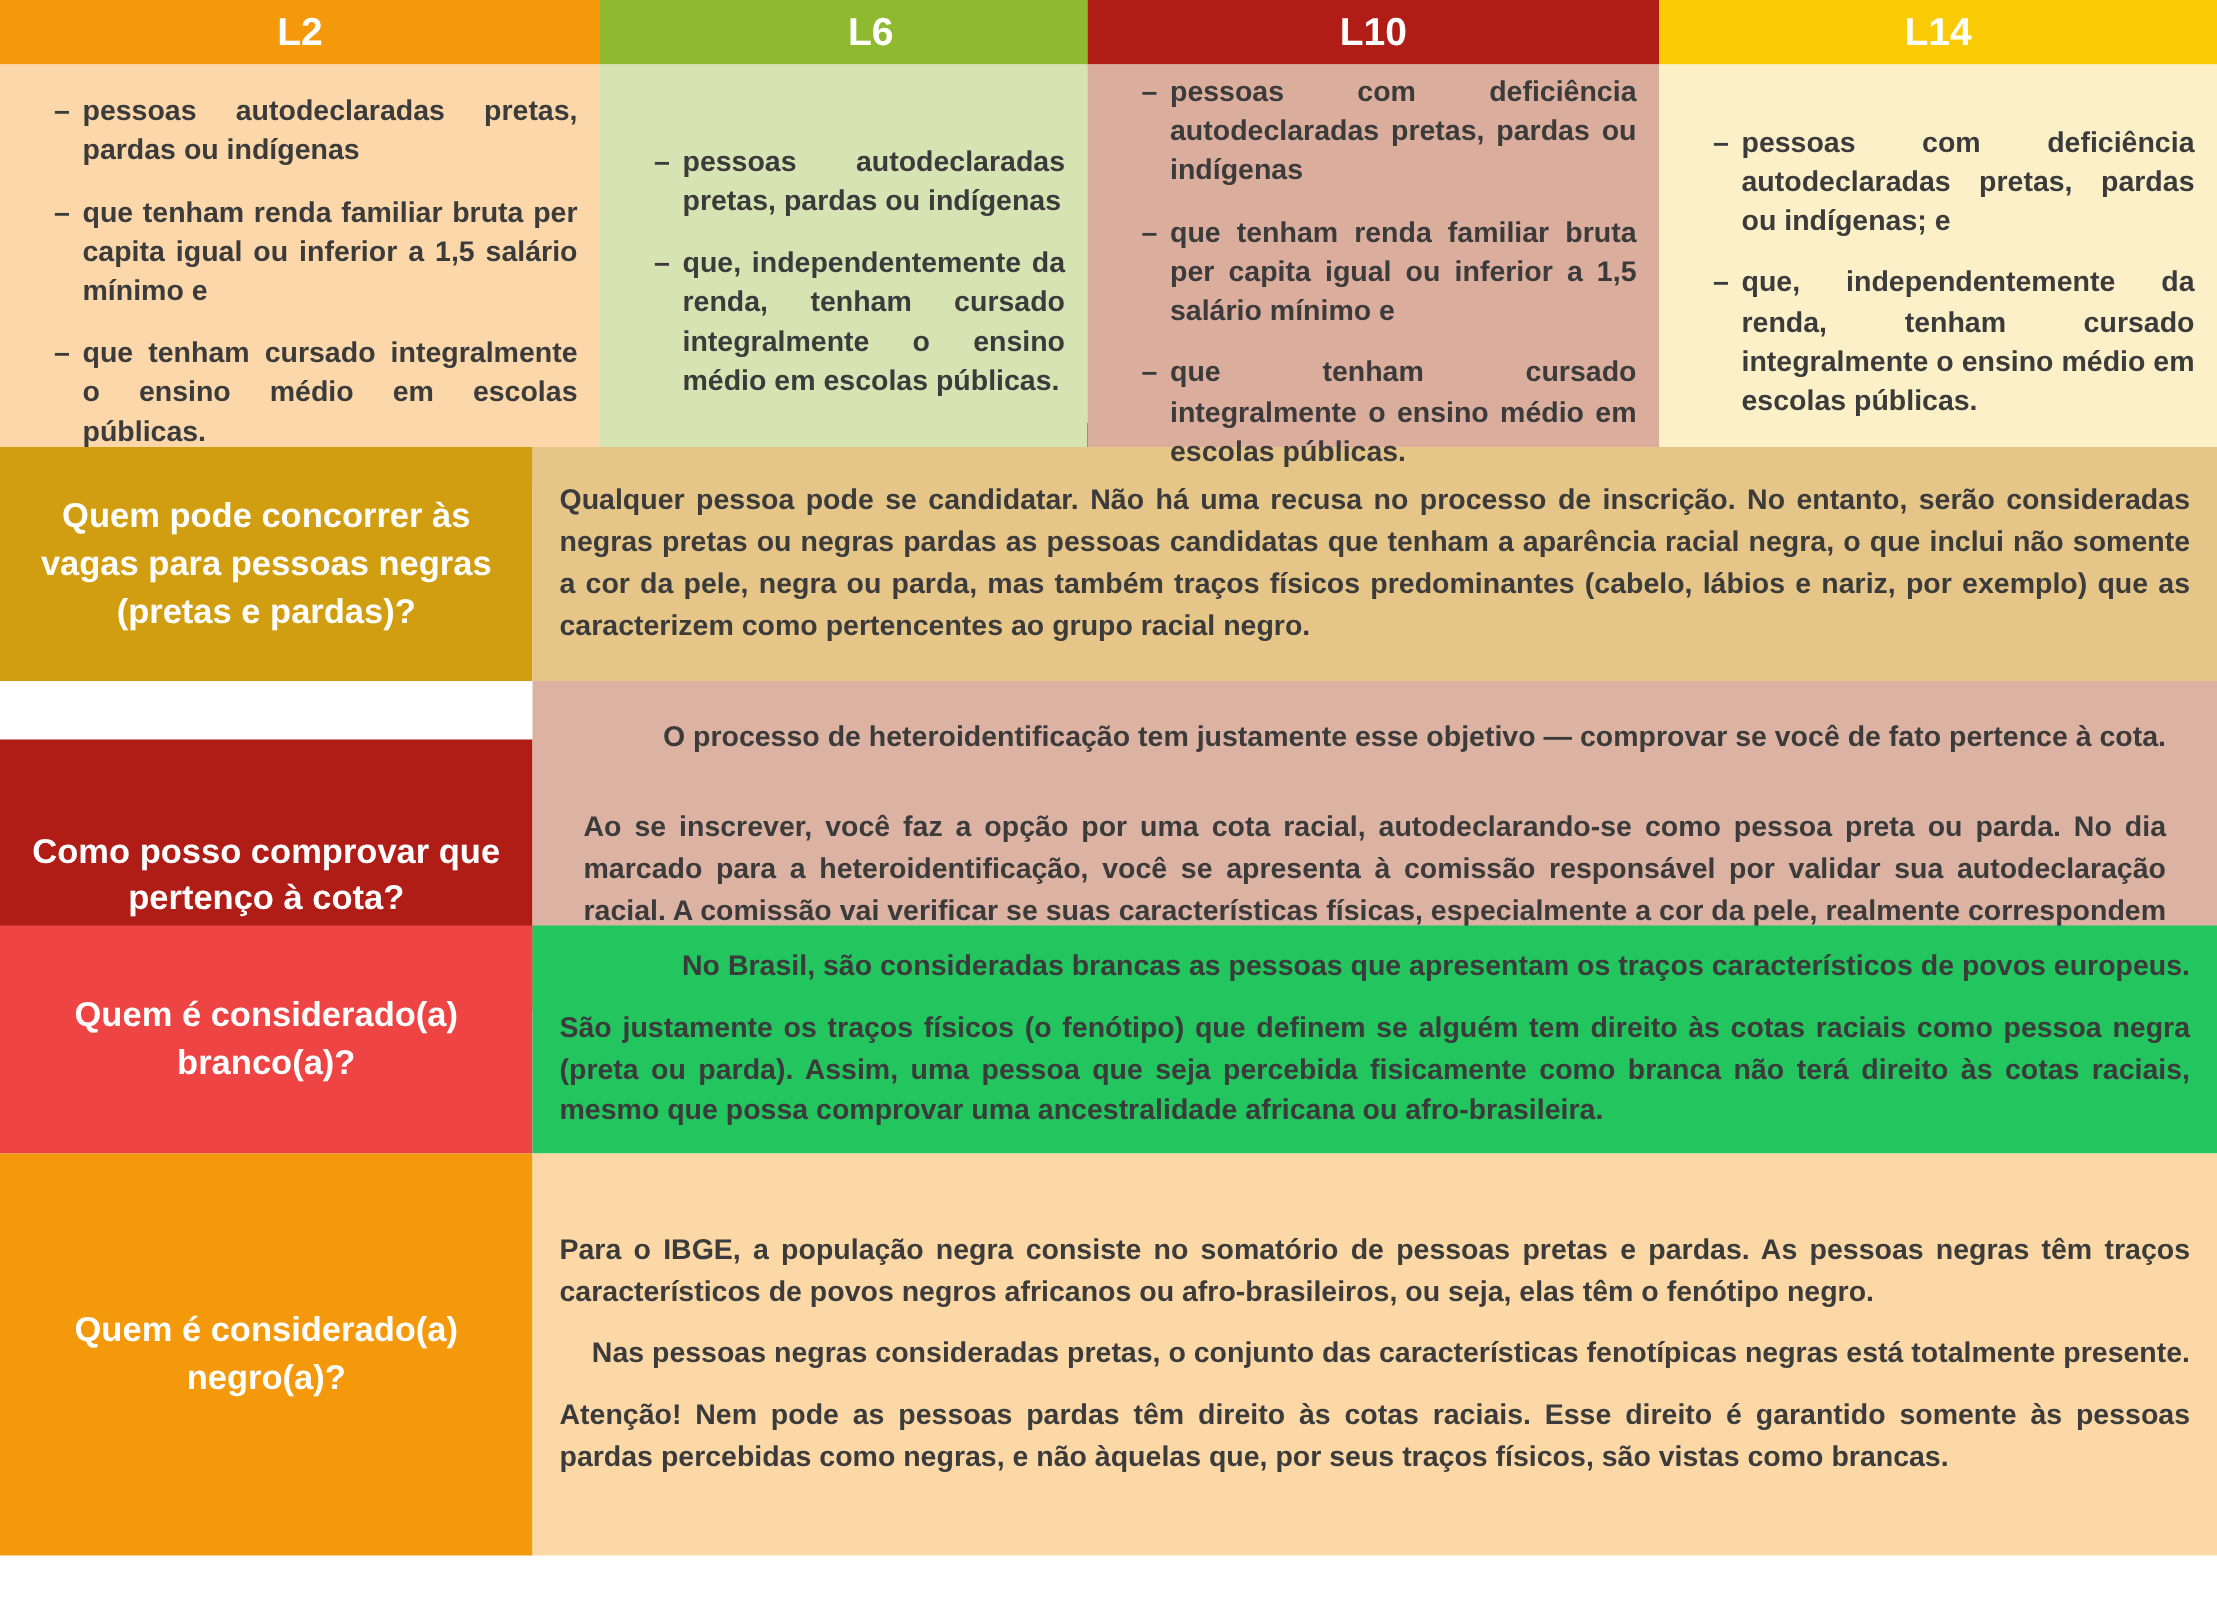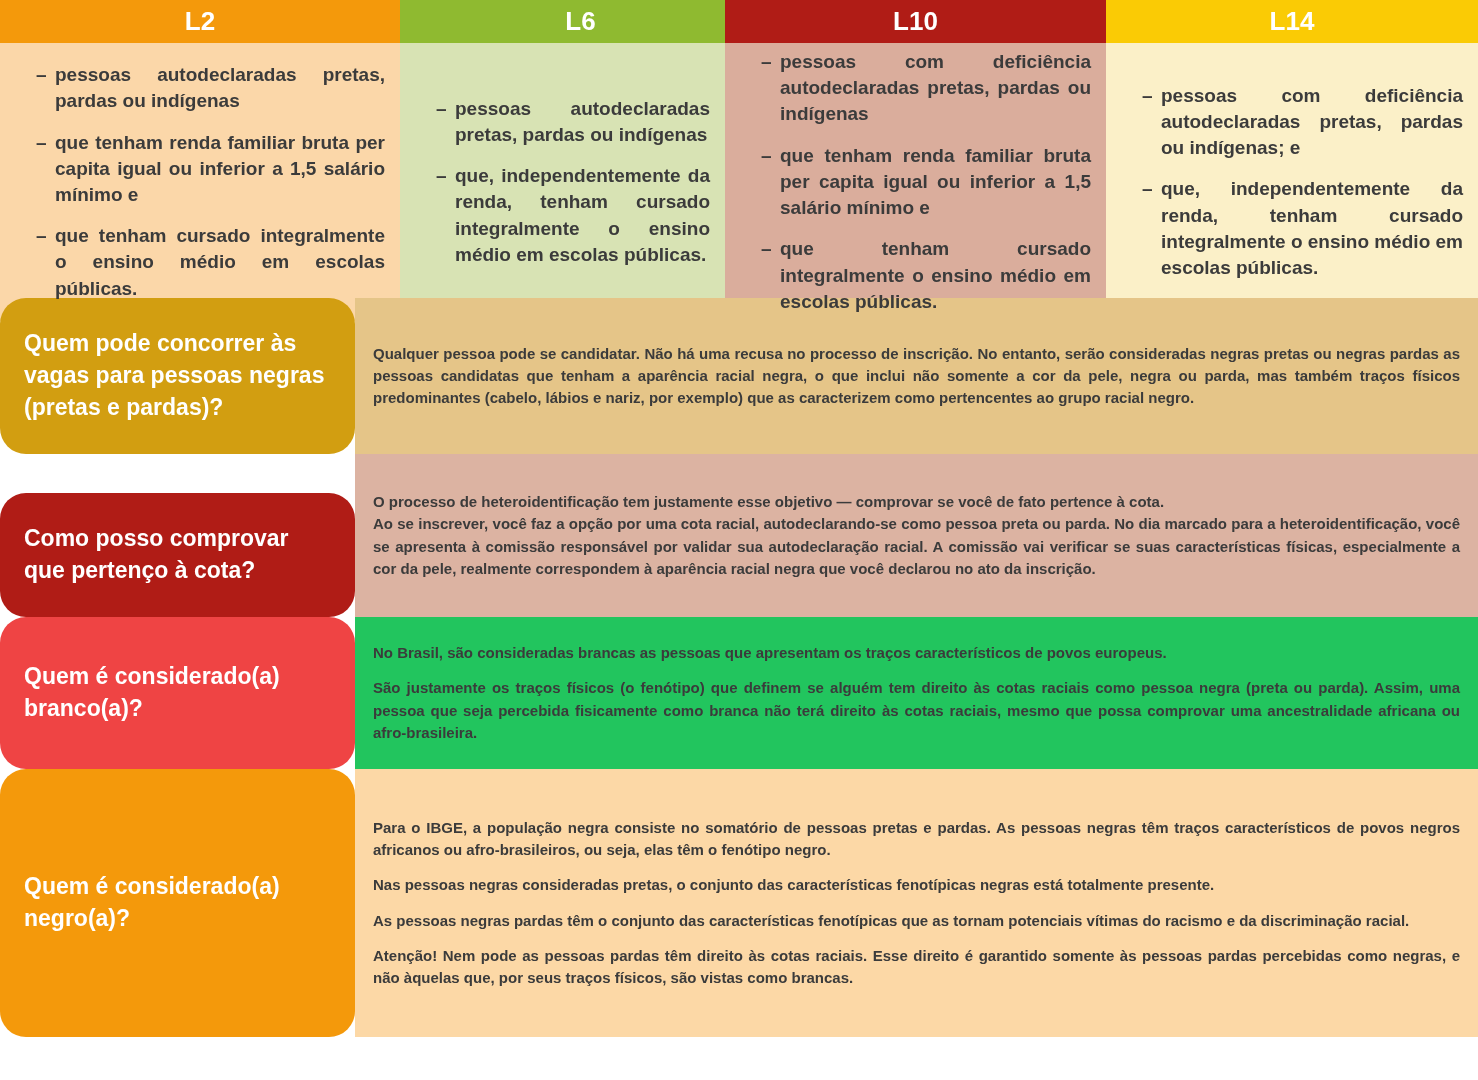--- a/index.html
+++ b/index.html
@@ -66,43 +66,43 @@
     grid-template-columns: 355px 1123px;
   }
   .faq-row.r1 { height: 156px; }
   .faq-row.r2 { height: 163px; }
   .faq-row.r3 { height: 152px; }
   .faq-row.r4 { height: 268px; }
   .q {
     display: flex;
     align-items: center;
     justify-content: center;
-    text-align: left;
+    text-align: center;
     color: #ffffff;
     font-size: 23px;
     font-weight: 700;
     line-height: 1.38;
-    padding: 0 24px;
+    padding: 0 6px;
     box-sizing: border-box;
-    border-radius: 26px;
   }
   .a {
     display: flex;
     flex-direction: column;
     justify-content: center;
     padding: 8px 18px;
     box-sizing: border-box;
-    font-size: 15px;
+    font-size: 19px;
     font-weight: 600;
     line-height: 1.47;
     text-align: justify;
+    align-items: flex-end;
   }
   .a p { margin: 0 0 13px 0; }
   .a p:last-child { margin-bottom: 0; }
-  .a.tight p { margin: 0; }
+  .a.tight p { margin: 16px; }
 </style>
 </head>
 <body>
 
 <div class="page">
 
   <section class="top">
 
     <div class="col">
       <div class="col-header" style="background-color: rgb(244, 153, 11);">
@@ -181,20 +181,19 @@
       </div>
     </div>
 
     <div class="faq-row r4">
       <div class="q" style="background-color: rgb(244, 153, 11);">
         <span>Quem é considerado(a) negro(a)?</span>
       </div>
       <div class="a" style="background-color: rgb(252, 216, 166);">
         <p>Para o IBGE, a população negra consiste no somatório de pessoas pretas e pardas. As pessoas negras têm traços característicos de povos negros africanos ou afro-brasileiros, ou seja, elas têm o fenótipo negro.</p>
         <p>Nas pessoas negras consideradas pretas, o conjunto das características fenotípicas negras está totalmente presente.</p>
-        <p>As pessoas negras pardas têm o conjunto das características fenotípicas que as tornam potenciais vítimas do racismo e da discriminação racial.</p>
         <p>Atenção!  Nem pode as pessoas pardas têm direito às cotas raciais. Esse direito é garantido somente às pessoas pardas percebidas como negras, e não àquelas que, por seus traços físicos, são vistas como brancas.</p>
       </div>
     </div>
 
   </section>
 
 </div>
 
 </body></html>

